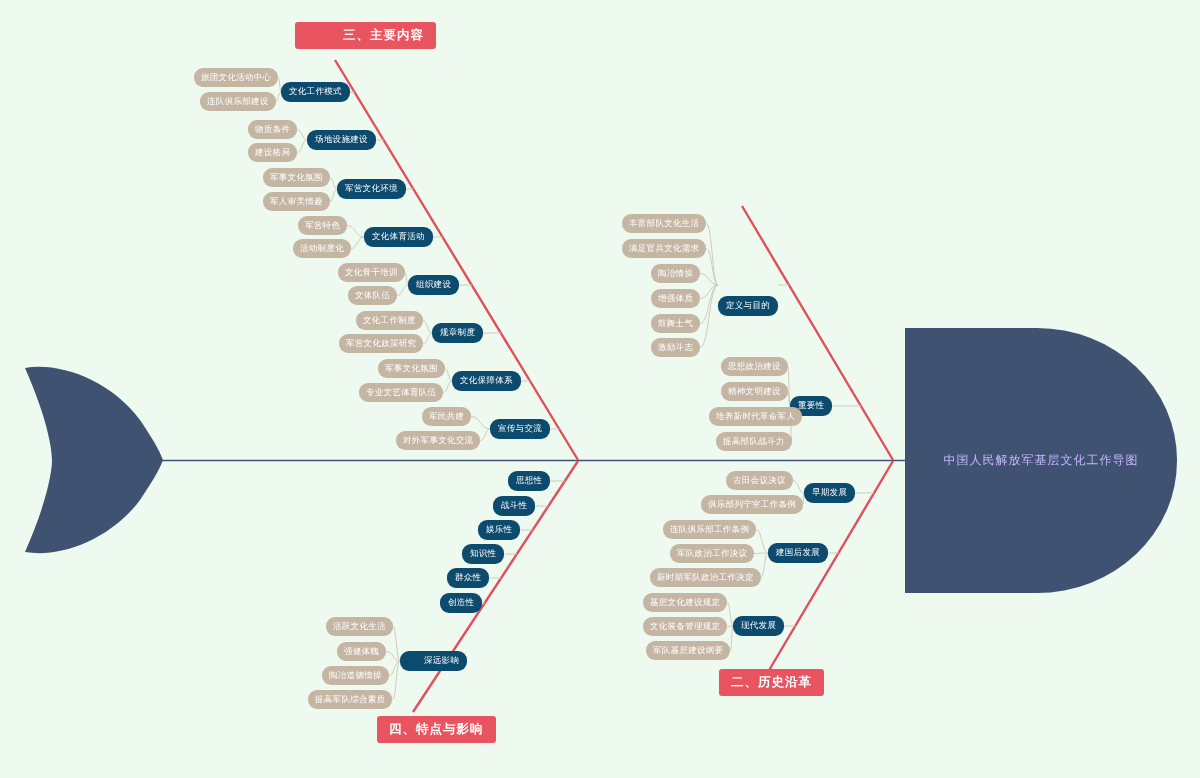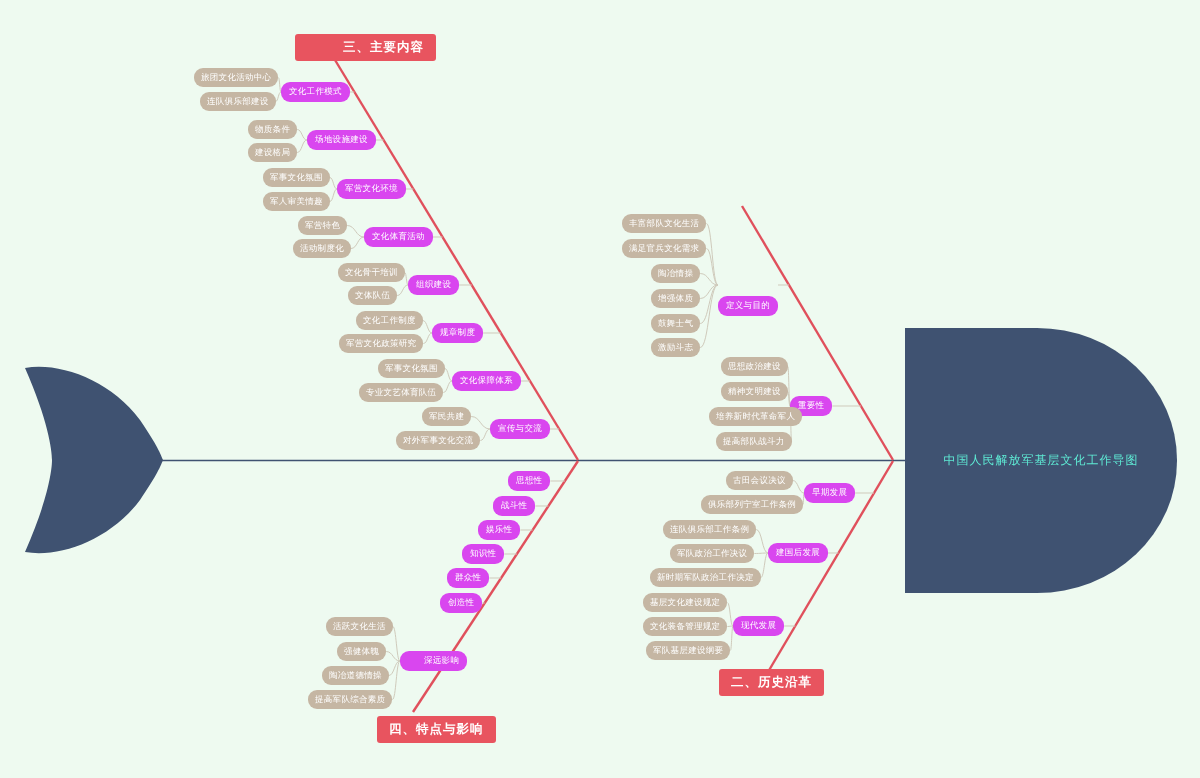--- a/index.html
+++ b/index.html
@@ -25,41 +25,41 @@
   
   .leaf{
     background:#c5b6a3;
     border-radius:9px;
     height:19px;
     font-size:8.5px;
     padding:0 7px;
   }
   
   .branch{
-    background:#d946ef;
+    background:#0c4a6e;
     border-radius:9px;
     height:20px;
     font-size:8.5px;
     padding:0 8px;
   }
   
   .cat{
     background:#e8545f;
     border-radius:3px;
     height:27px;
     font-size:12.5px;
     font-weight:bold;
     padding:0 12px;
     letter-spacing:1px;
   }
   
   #fish-head{
     position:absolute;
     background:#3f5271;
-    color:#5eead4;
+    color:#c4b5fd;
     display:flex;align-items:center;justify-content:center;
     font-size:12px;
     letter-spacing:1px;
   }
 </style>
 </head>
 <body>
 
 <div id="stage">
 
@@ -135,21 +135,21 @@
         <path d="M386.2,651.5 C393.1,651.5 393.1,661.0 400.0,661.0"></path>
         <path d="M388.8,675.5 C394.4,675.5 394.4,661.0 400.0,661.0"></path>
         <path d="M392.4,699.5 C396.2,699.5 396.2,661.0 400.0,661.0"></path>
       </g>
   </svg>
 
   <div id="fish-head" style="left:905px;top:328px;width:272px;height:265px;border-radius:0 140px 140px 0 / 0 132px 132px 0;">
     <span>中国人民解放军基层文化工作导图</span>
   </div>
 
-  <div class="node cat" style="left:295px;top:34px;padding-left:48px;">
+  <div class="node cat" style="left:295px;top:22px;padding-left:48px;">
     <span>三、主要内容</span>
   </div>
   <div class="node cat" style="left:377px;top:716px;">
     <span>四、特点与影响</span>
   </div>
   <div class="node cat" style="left:719px;top:669px;">
     <span>二、历史沿革</span>
   </div>
 
   <div class="node branch" style="left:281px;top:82px;">

